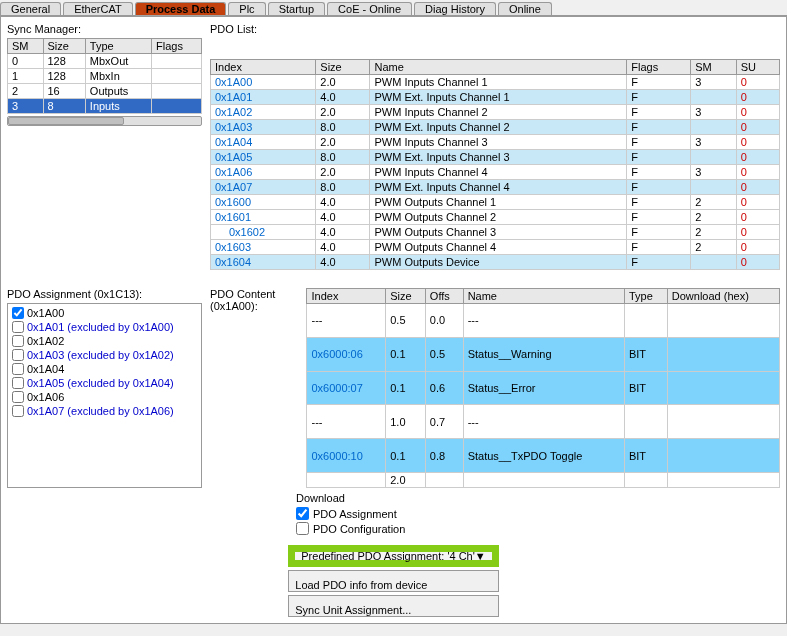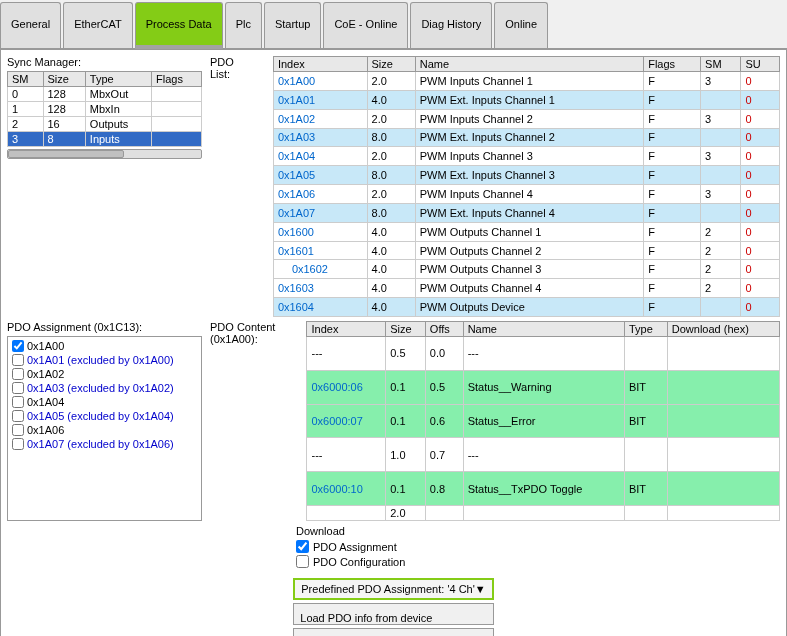--- a/index.html
+++ b/index.html
@@ -13,33 +13,33 @@
     }
 
     
     .tab-bar {
       display: flex;
       background: #f0f0f0;
       border-bottom: 1px solid #999;
       padding-top: 2px;
     }
     .tab {
-      padding: 15px 10px;
+      padding: 0 10px;
       border: 1px solid #999;
       border-bottom: none;
       background: #e0e0e0;
       margin-right: 2px;
       cursor: pointer;
       border-radius: 3px 3px 0 0;
       color: #000;
     }
     .tab.active {
-      background: #84cc16;
-      border-bottom: 4px solid #a3a3a3;
-      font-weight: normal;
+      background: #c2410c;
+      border-bottom: 1px solid #a3a3a3;
+      font-weight: bold;
       margin-bottom: -1px;
       z-index: 1;
     }
 
     
     .main-content {
       background: #fff;
       border: 1px solid #999;
       margin: 0;
       padding: 6px;
@@ -103,21 +103,21 @@
       height: 100%;
       background: #c0c0c0;
       border: 1px solid #999;
       border-radius: 2px;
     }
 
     
     .pdo-list-panel {
       flex: 1;
       display: flex;
-      flex-direction: row;
+      flex-direction: column;
       min-width: 0;
       gap: 21px;
     }
     .pdo-table {
       border-collapse: collapse;
       width: 100%;
       font-size: 11px;
     }
     .pdo-table th {
       background: #e8e8e8;
@@ -189,21 +189,21 @@
       padding: 1px 4px;
       text-align: left;
       font-weight: normal;
     }
     .content-table td {
       border: 1px solid #ccc;
       padding: 1px 4px;
       background: #fff;
     }
     .content-table tr.highlight-blue td {
-      background: #86efac;
+      background: #7dd3fc;
     }
     .content-table tr.empty-row td {
       height: 14px;
     }
 
     
     .footer-section {
       display: flex;
       gap: 8px;
       align-items: center;
@@ -227,21 +227,21 @@
     .right-footer {
       flex: 1;
       display: flex;
       flex-direction: column;
       gap: 3px;
     }
     .dropdown-button {
       width: 100%;
       height: 22px;
       background: #f5f5f5;
-      border: 2px solid #84cc16;
+      border: 7px solid #84cc16;
       text-align: left;
       padding: 2px 6px;
       font-size: 11px;
       display: flex;
       align-items: center;
       justify-content: space-between;
       cursor: pointer;
     }
     .action-button {
       width: 100%;

